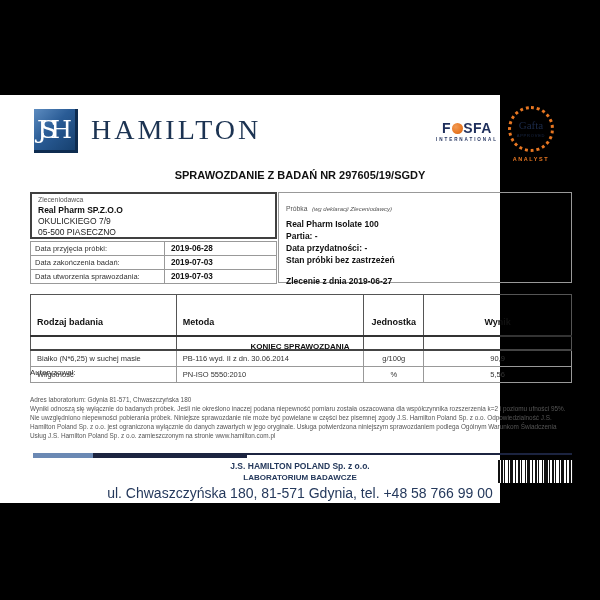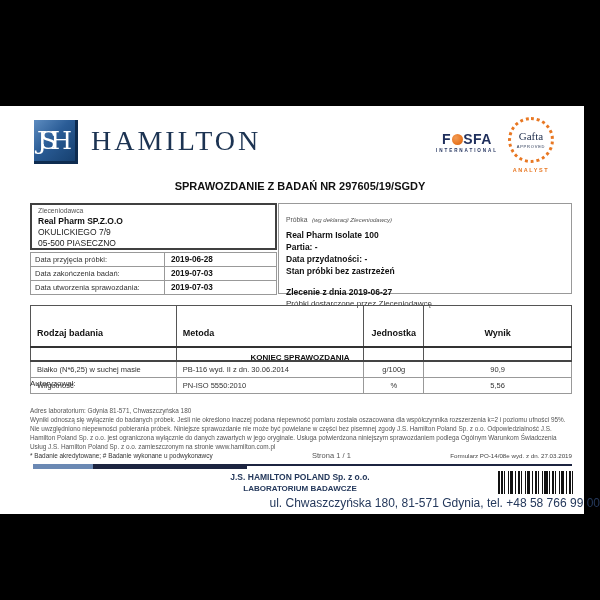--- a/index.html
+++ b/index.html
@@ -1,19 +1,19 @@
 <!DOCTYPE html>
 <html><head>
 <meta charset="utf-8">
 <style>
   * { margin:0; padding:0; box-sizing:border-box; }
   html,body { width:600px; height:600px; background:#000; overflow:hidden;
               font-family:"Liberation Sans", sans-serif; }
   .stage { position:relative; width:600px; height:600px; background:#000; }
-  .document { position:absolute; top:106px; left:0; width:584px; height:408px; background:#fff; color:#222; }
+  .document { position:absolute; top:95px; left:0; width:500px; height:408px; background:#fff; color:#222; }
 
   
   .jsh-box { position:absolute; left:34px; top:14px; width:44px; height:44px;
              background:linear-gradient(135deg,#5d8cc0 0%,#2a5c96 45%,#16406f 100%);
              border-right:3px solid #0e2c50; border-bottom:3px solid #0e2c50;
              display:flex; align-items:center; justify-content:center;
              color:#fff; font-family:"DejaVu Serif", serif; font-size:25px;
              letter-spacing:-7px; padding-right:7px; }
   .hamilton-name { position:absolute; left:91px; top:19px; font-family:"Liberation Serif", serif;
              font-size:28px; color:#1c3352; letter-spacing:3px; }
@@ -84,21 +84,21 @@
 
   
   .divider-thin { position:absolute; left:33px; top:358px; width:539px; height:2px; background:#1c2440; }
   .divider-thick { position:absolute; left:33px; top:358px; width:214px; height:5px;
              background:linear-gradient(90deg,#6b89b4 0 60px,#1c2440 60px 100%); }
 
   
   .footer-block { position:absolute; top:366px; left:0; width:600px; text-align:center; color:#25395c; }
   .footer-company { font-size:8.5px; font-weight:bold; }
   .footer-division { font-size:8px; font-weight:bold; margin-top:2px; }
-  .footer-address { font-size:12px; margin-top:3px;text-align:right; }
+  .footer-address { font-size:14px; margin-top:3px; }
   .barcode { position:absolute; left:498px; top:365px; width:75px; height:23px;
              background:repeating-linear-gradient(90deg,
                #111 0 1.5px, #fff 1.5px 3px, #111 3px 5px, #fff 5px 6px,
                #111 6px 7px, #fff 7px 10px, #111 10px 11px, #fff 11px 12.5px,
                #111 12.5px 15.5px, #fff 15.5px 17px); }
 </style>
 </head>
 <body>
 
 <div class="stage">
@@ -149,21 +149,20 @@
     <div class="sample-box">
       <div>
         <span class="box-label">Próbka</span>
         <span class="box-note">(wg deklaracji Zleceniodawcy)</span>
       </div>
       <div class="sample-bold">Real Pharm Isolate 100</div>
       <div class="sample-bold">Partia: -</div>
       <div class="sample-bold">Data przydatności: -</div>
       <div class="sample-bold">Stan próbki bez zastrzeżeń</div>
       <div class="sample-bold sample-order">Zlecenie z dnia 2019-06-27</div>
-      <div class="sample-normal">Próbki dostarczone przez Zleceniodawcę</div>
     </div>
 
     <table class="results-table">
       <tbody>
           <tr>
         <th class="col1">Rodzaj badania</th>
         <th class="col2">Metoda</th>
         <th class="col3 center">Jednostka</th>
         <th class="col4 center">Wynik</th>
       </tr>
@@ -189,25 +188,20 @@
       <div class="auth-row">
         <span class="auth-label">Autoryzował:</span>
       </div>
     </div>
 
     <div class="fine-print">
       <div>Adres laboratorium: Gdynia 81-571, Chwaszczyńska 180</div>
       <div>Wyniki odnoszą się wyłącznie do badanych próbek. Jeśli nie określono inaczej podana niepewność pomiaru została oszacowana dla współczynnika rozszerzenia k=2 i poziomu ufności 95%. Nie uwzględniono niepewności pobierania próbek. Niniejsze sprawozdanie nie może być powielane w części bez pisemnej zgody J.S. Hamilton Poland Sp. z o.o. Odpowiedzialność J.S. Hamilton Poland Sp. z o.o. jest ograniczona wyłącznie do danych zawartych w jego oryginale. Usługa potwierdzona niniejszym sprawozdaniem podlega Ogólnym Warunkom Świadczenia Usług J.S. Hamilton Poland Sp. z o.o. zamieszczonym na stronie www.hamilton.com.pl</div>
     </div>
 
-    <div class="footnote-row">
-      <span class="footnote-left">* Badanie akredytowane;  # Badanie wykonane u podwykonawcy</span>
-      <span class="footnote-page">Strona 1 / 1</span>
-      <span class="footnote-right">Formularz PO-14/08e wyd. z dn. 27.03.2019</span>
-    </div>
 
     <div class="divider-thin"></div>
     <div class="divider-thick"></div>
 
     <div class="footer-block">
       <div class="footer-company">J.S. HAMILTON POLAND Sp. z o.o.</div>
       <div class="footer-division">LABORATORIUM BADAWCZE</div>
       <div class="footer-address">ul. Chwaszczyńska 180, 81-571 Gdynia, tel. +48 58 766 99 00</div>
     </div>
     <div class="barcode"></div>

